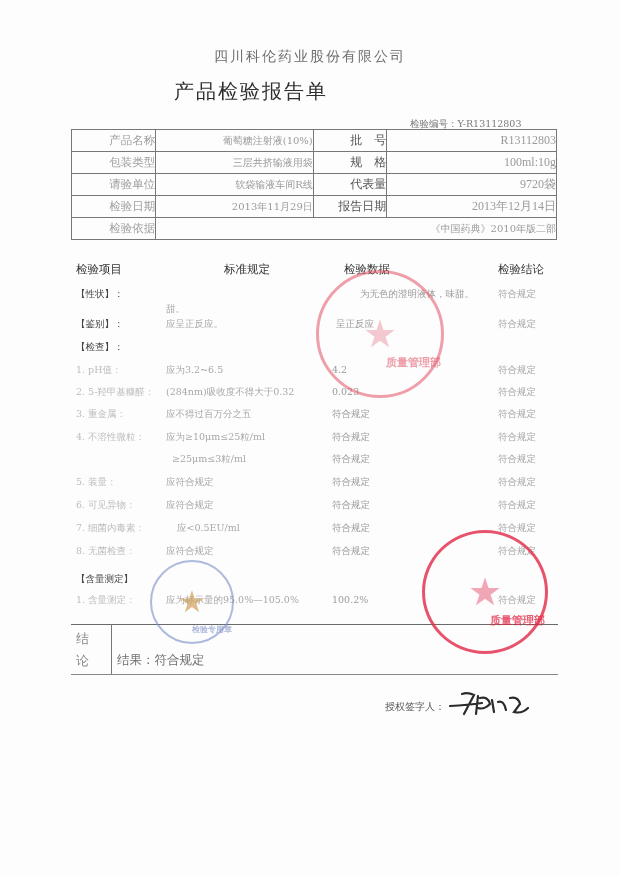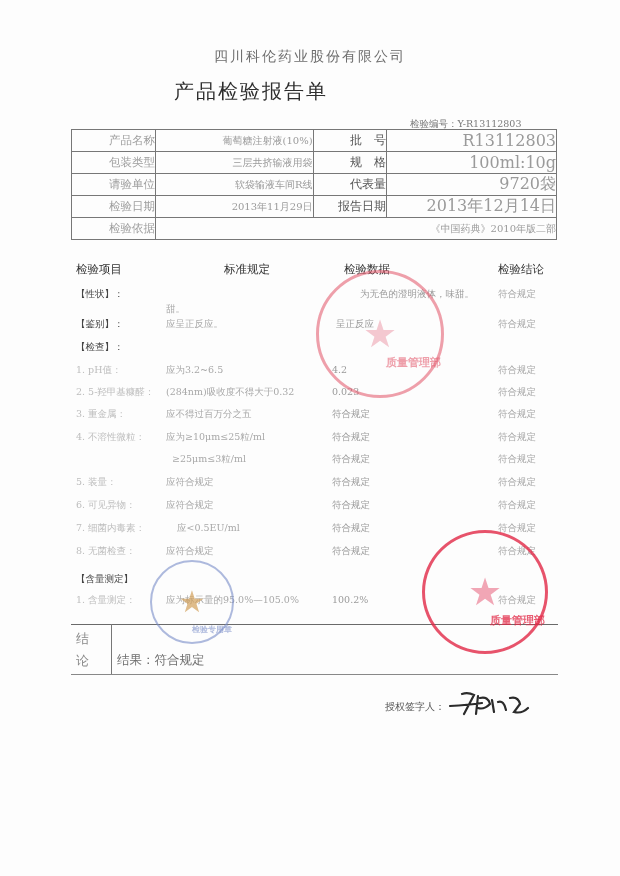--- a/index.html
+++ b/index.html
@@ -26,21 +26,21 @@
       position: absolute; top: 129px; left: 71px; width: 486px;
       border-collapse: collapse; font-size: 11px;
     }
     table.info td {
       border: 1px solid #777; height: 21px; text-align: right; color: #9a9a9a;
       padding: 0;
     }
     table.info td.lbl { color: #9e9e9e; font-size: 11.5px; width: 84px; }
     table.info td.lbl2 { color: #555; font-size: 12px; width: 73px; }
     table.info td.val { width: 158px; font-size: 10px; }
-    table.info td.val2 { width: 170px; font-size: 16px; }
+    table.info td.val2 { width: 170px; font-size: 12px; font-family: Liberation Serif, serif; }
     table.info td.basis { font-size: 10px; }
 
     .hdr { position: absolute; top: 262px; font-size: 11.5px; color: #333; }
     .sec { position: absolute; font-size: 9.5px; color: #444; }
     .txt { position: absolute; font-size: 9.5px; white-space: nowrap; }
     .item { color: #bdbdbd; }
     .std { color: #a8a8a8; }
     .data { color: #9a9a9a; }
     .conc { color: #a6a6a6; }
 

